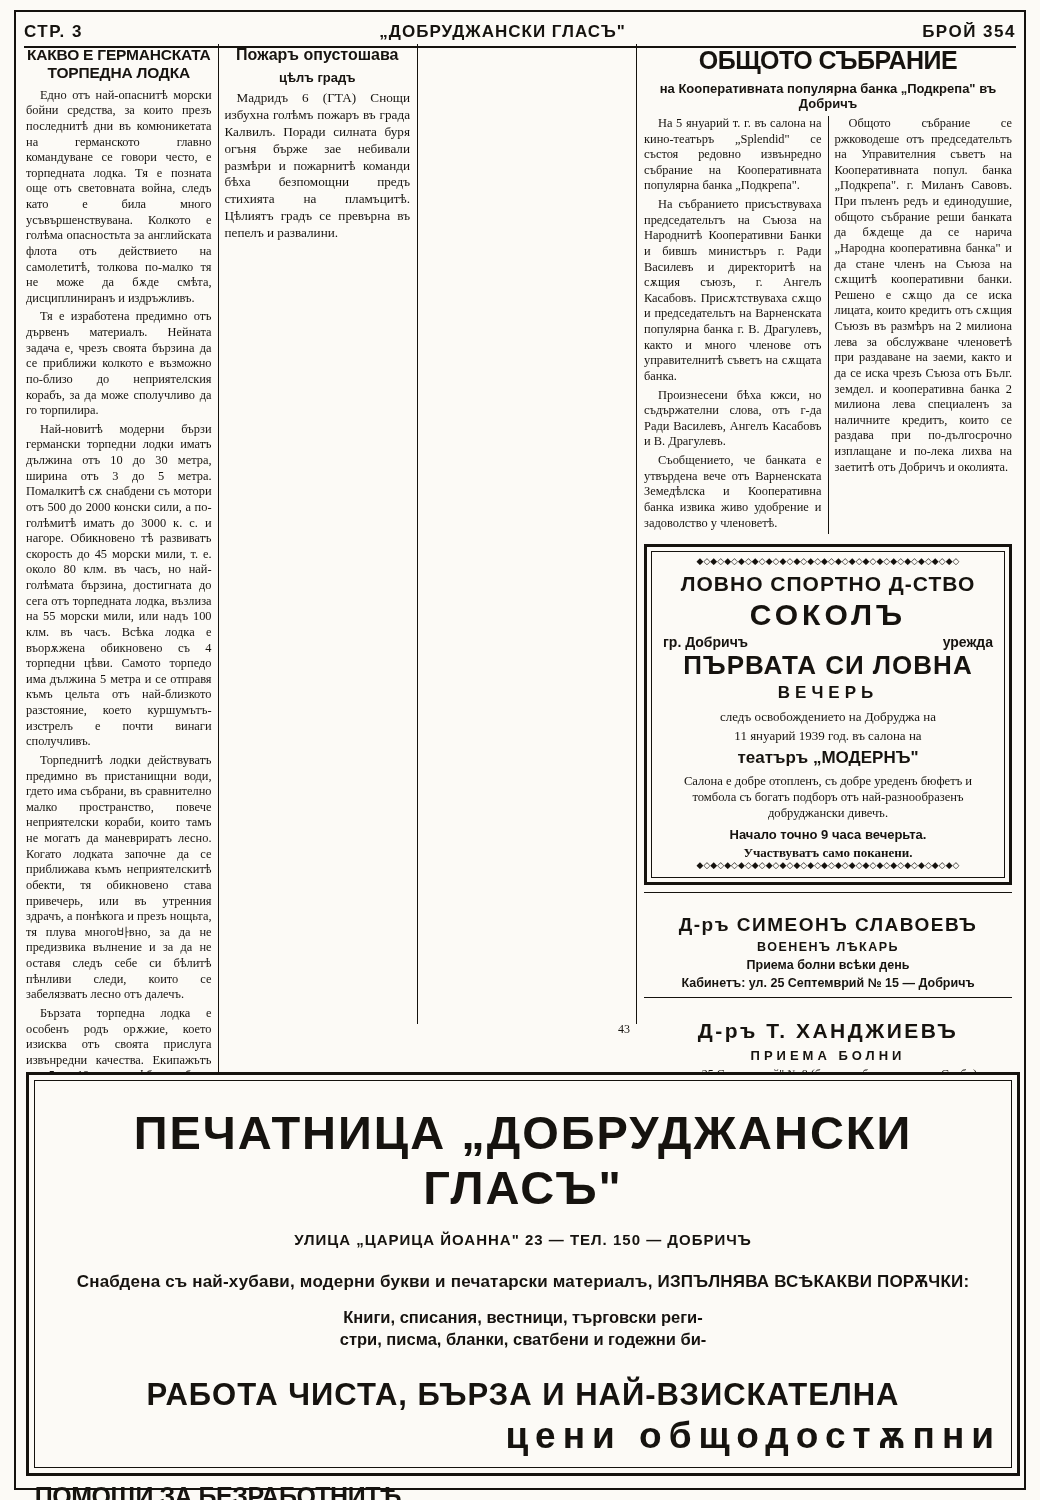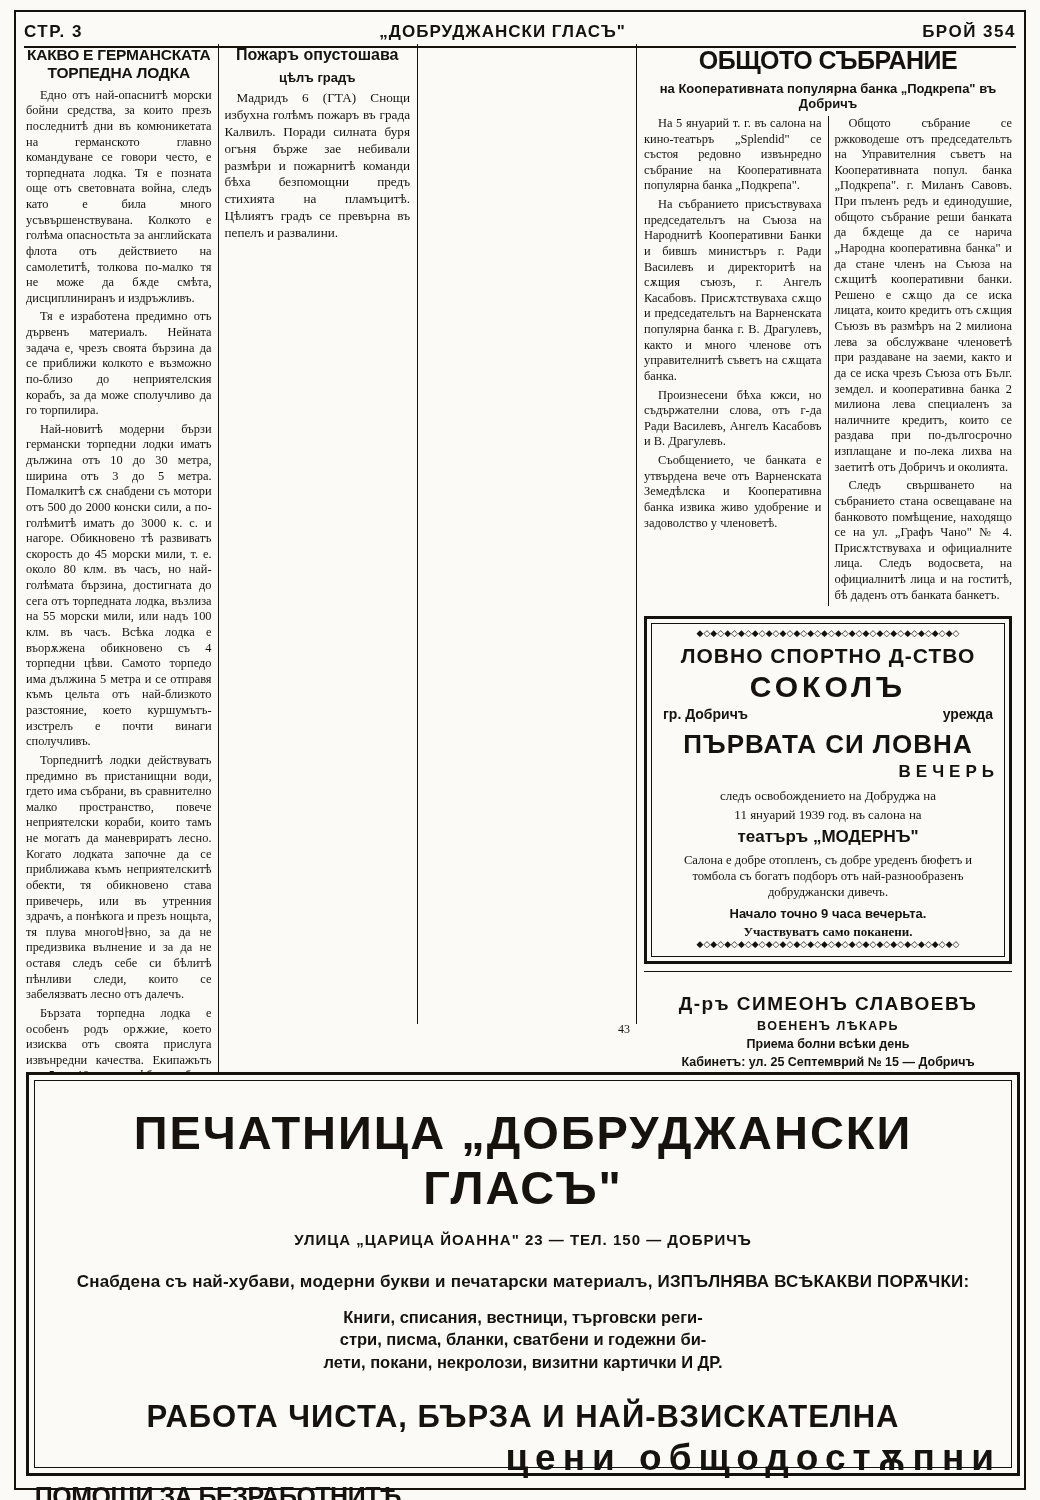--- a/index.html
+++ b/index.html
@@ -84,22 +84,22 @@
     content:"";position:absolute;inset:4px;border:1px solid #15120e;pointer-events:none;
   }
   .orn-row{
     font-family:"DejaVu Sans", sans-serif;
     font-size:9px;letter-spacing:0px;line-height:9px;color:#15120e;
     overflow:hidden;white-space:nowrap;
   }
   .sokol-l1{font-family:"Liberation Sans",sans-serif;font-size:21px;font-weight:bold;letter-spacing:1px;margin-top:6px;}
   .sokol-l2{font-family:"Liberation Sans",sans-serif;font-size:30px;font-weight:bold;letter-spacing:4px;margin:2px 0 2px 0;}
   .sokol-l3{display:flex;justify-content:space-between;font-family:"Liberation Sans",sans-serif;font-size:14px;font-weight:bold;padding:0 6px;}
-  .sokol-l4{font-family:"Liberation Sans",sans-serif;font-size:26px;font-weight:bold;margin:7px 0 0 0;letter-spacing:1px;}
-  .sokol-l5{font-family:"Liberation Sans",sans-serif;font-size:17px;font-weight:bold;letter-spacing:5px;margin:2px 0 5px 0;text-align:right;}
+  .sokol-l4{font-family:"Liberation Sans",sans-serif;font-size:26px;font-weight:bold;margin:0 0 0 0;letter-spacing:1px;}
+  .sokol-l5{font-family:"Liberation Sans",sans-serif;font-size:17px;font-weight:bold;letter-spacing:5px;margin:2px 0 5px 0;}
   .sokol-p{font-size:13px;line-height:1.32;margin:2px 0;}
   .sokol-theatre{font-family:"Liberation Sans",sans-serif;font-size:17px;font-weight:bold;margin:3px 0 5px 0;}
   .sokol-small{font-size:12.6px;line-height:1.3;margin:2px 6px;text-align:center;}
   .sokol-start{font-family:"Liberation Sans",sans-serif;font-size:13px;font-weight:bold;margin-top:5px;}
   .sokol-inv{font-size:13px;font-weight:bold;margin-top:3px;}
 
   
   .ad-doc{margin-top:21px;text-align:center;}
   .doc-name{font-family:"Liberation Sans",sans-serif;font-size:19px;font-weight:bold;letter-spacing:1.5px;}
   .doc-name2{font-family:"Liberation Sans",sans-serif;font-size:21px;font-weight:bold;letter-spacing:2.5px;}
@@ -202,21 +202,20 @@
       <div class="band-top">
         <div class="subcol" style="width:178px">
           <p class="body">На 5 януарий т. г. въ салона на кино-театъръ „Splendid" се състоя редовно извънредно събрание на Кооперативната популярна банка „Подкрепа".</p>
           <p class="body">На събранието присъствуваха председательтъ на Съюза на Народнитѣ Кооперативни Банки и бившъ министъръ г. Ради Василевъ и директоритѣ на сѫщия съюзъ, г. Ангелъ Касабовъ. Присѫтствуваха сѫщо и председательтъ на Варненската популярна банка г. В. Драгулевъ, както и много членове отъ управителнитѣ съветъ на сѫщата банка.</p>
           <p class="body">Произнесени бѣха кжси, но съдържателни слова, отъ г-да Ради Василевъ, Ангелъ Касабовъ и В. Драгулевъ.</p>
           <p class="body">Съобщението, че банката е утвърдена вече отъ Варненската Земедѣлска и Кооперативна банка извика живо удобрение и задоволство у членоветѣ.</p>
         </div>
         <div class="subcol-sep"></div>
         <div class="subcol" style="width:178px">
           <p class="body">Общото събрание се ржководеше отъ председательтъ на Управителния съветъ на Кооперативната попул. банка „Подкрепа". г. Миланъ Савовъ. При пъленъ редъ и единодушие, общото събрание реши банката да бѫдеще да се нарича „Народна кооперативна банка" и да стане членъ на Съюза на сѫщитѣ кооперативни банки. Решено е сѫщо да се иска лицата, които кредитъ отъ сѫщия Съюзъ въ размѣръ на 2 милиона лева за обслужване членоветѣ при раздаване на заеми, както и да се иска чрезъ Съюза отъ Бълг. земдел. и кооперативна банка 2 милиона лева специаленъ за наличните кредитъ, които се раздава при по-дългосрочно изплащане и по-лека лихва на заетитѣ отъ Добричъ и околията.</p>
-          <p class="body">Следъ свършването на събранието стана освещаване на банковото помѣщение, находящо се на ул. „Графъ Чано" № 4. Присѫтствуваха и официалните лица. Следъ водосвета, на официалнитѣ лица и на гоститѣ, бѣ даденъ отъ банката банкетъ.</p>
         </div>
       </div>
 
       <div class="ad-sokol">
         <div class="orn-row">◆◇◆◇◆◇◆◇◆◇◆◇◆◇◆◇◆◇◆◇◆◇◆◇◆◇◆◇◆◇◆◇◆◇◆◇◆◇</div>
         <div class="sokol-l1">ЛОВНО СПОРТНО Д-СТВО</div>
         <div class="sokol-l2">СОКОЛЪ</div>
         <div class="sokol-l3">
           <span>гр. Добричъ</span>
           <span>урежда</span>
@@ -254,19 +253,18 @@
   <div style="position:absolute;left:600px;top:1022px;width:30px;" class="pgnum">43</div>
 
   <div class="ad-print">
     <div class="ap-inner">
       <div class="ap-title">ПЕЧАТНИЦА „ДОБРУДЖАНСКИ ГЛАСЪ"</div>
       <div class="ap-addr">УЛИЦА „ЦАРИЦА ЙОАННА" 23 — ТЕЛ. 150 — ДОБРИЧЪ</div>
       <div class="ap-supply">Снабдена съ най-хубави, модерни букви и печатарски материалъ, ИЗПЪЛНЯВА ВСѢКАКВИ ПОРѪЧКИ:</div>
       <div class="ap-items">
         <div>Книги, списания, вестници, търговски реги-</div>
         <div>стри, писма, бланки, сватбени и годежни би-</div>
-        <div>лети, покани, некролози, визитни картички И ДР.</div>
       </div>
       <div class="ap-work">РАБОТА ЧИСТА, БЪРЗА И НАЙ-ВЗИСКАТЕЛНА</div>
       <div class="ap-price">цени общодостѫпни</div>
     </div>
   </div>
 </div>
 
 </body></html>

